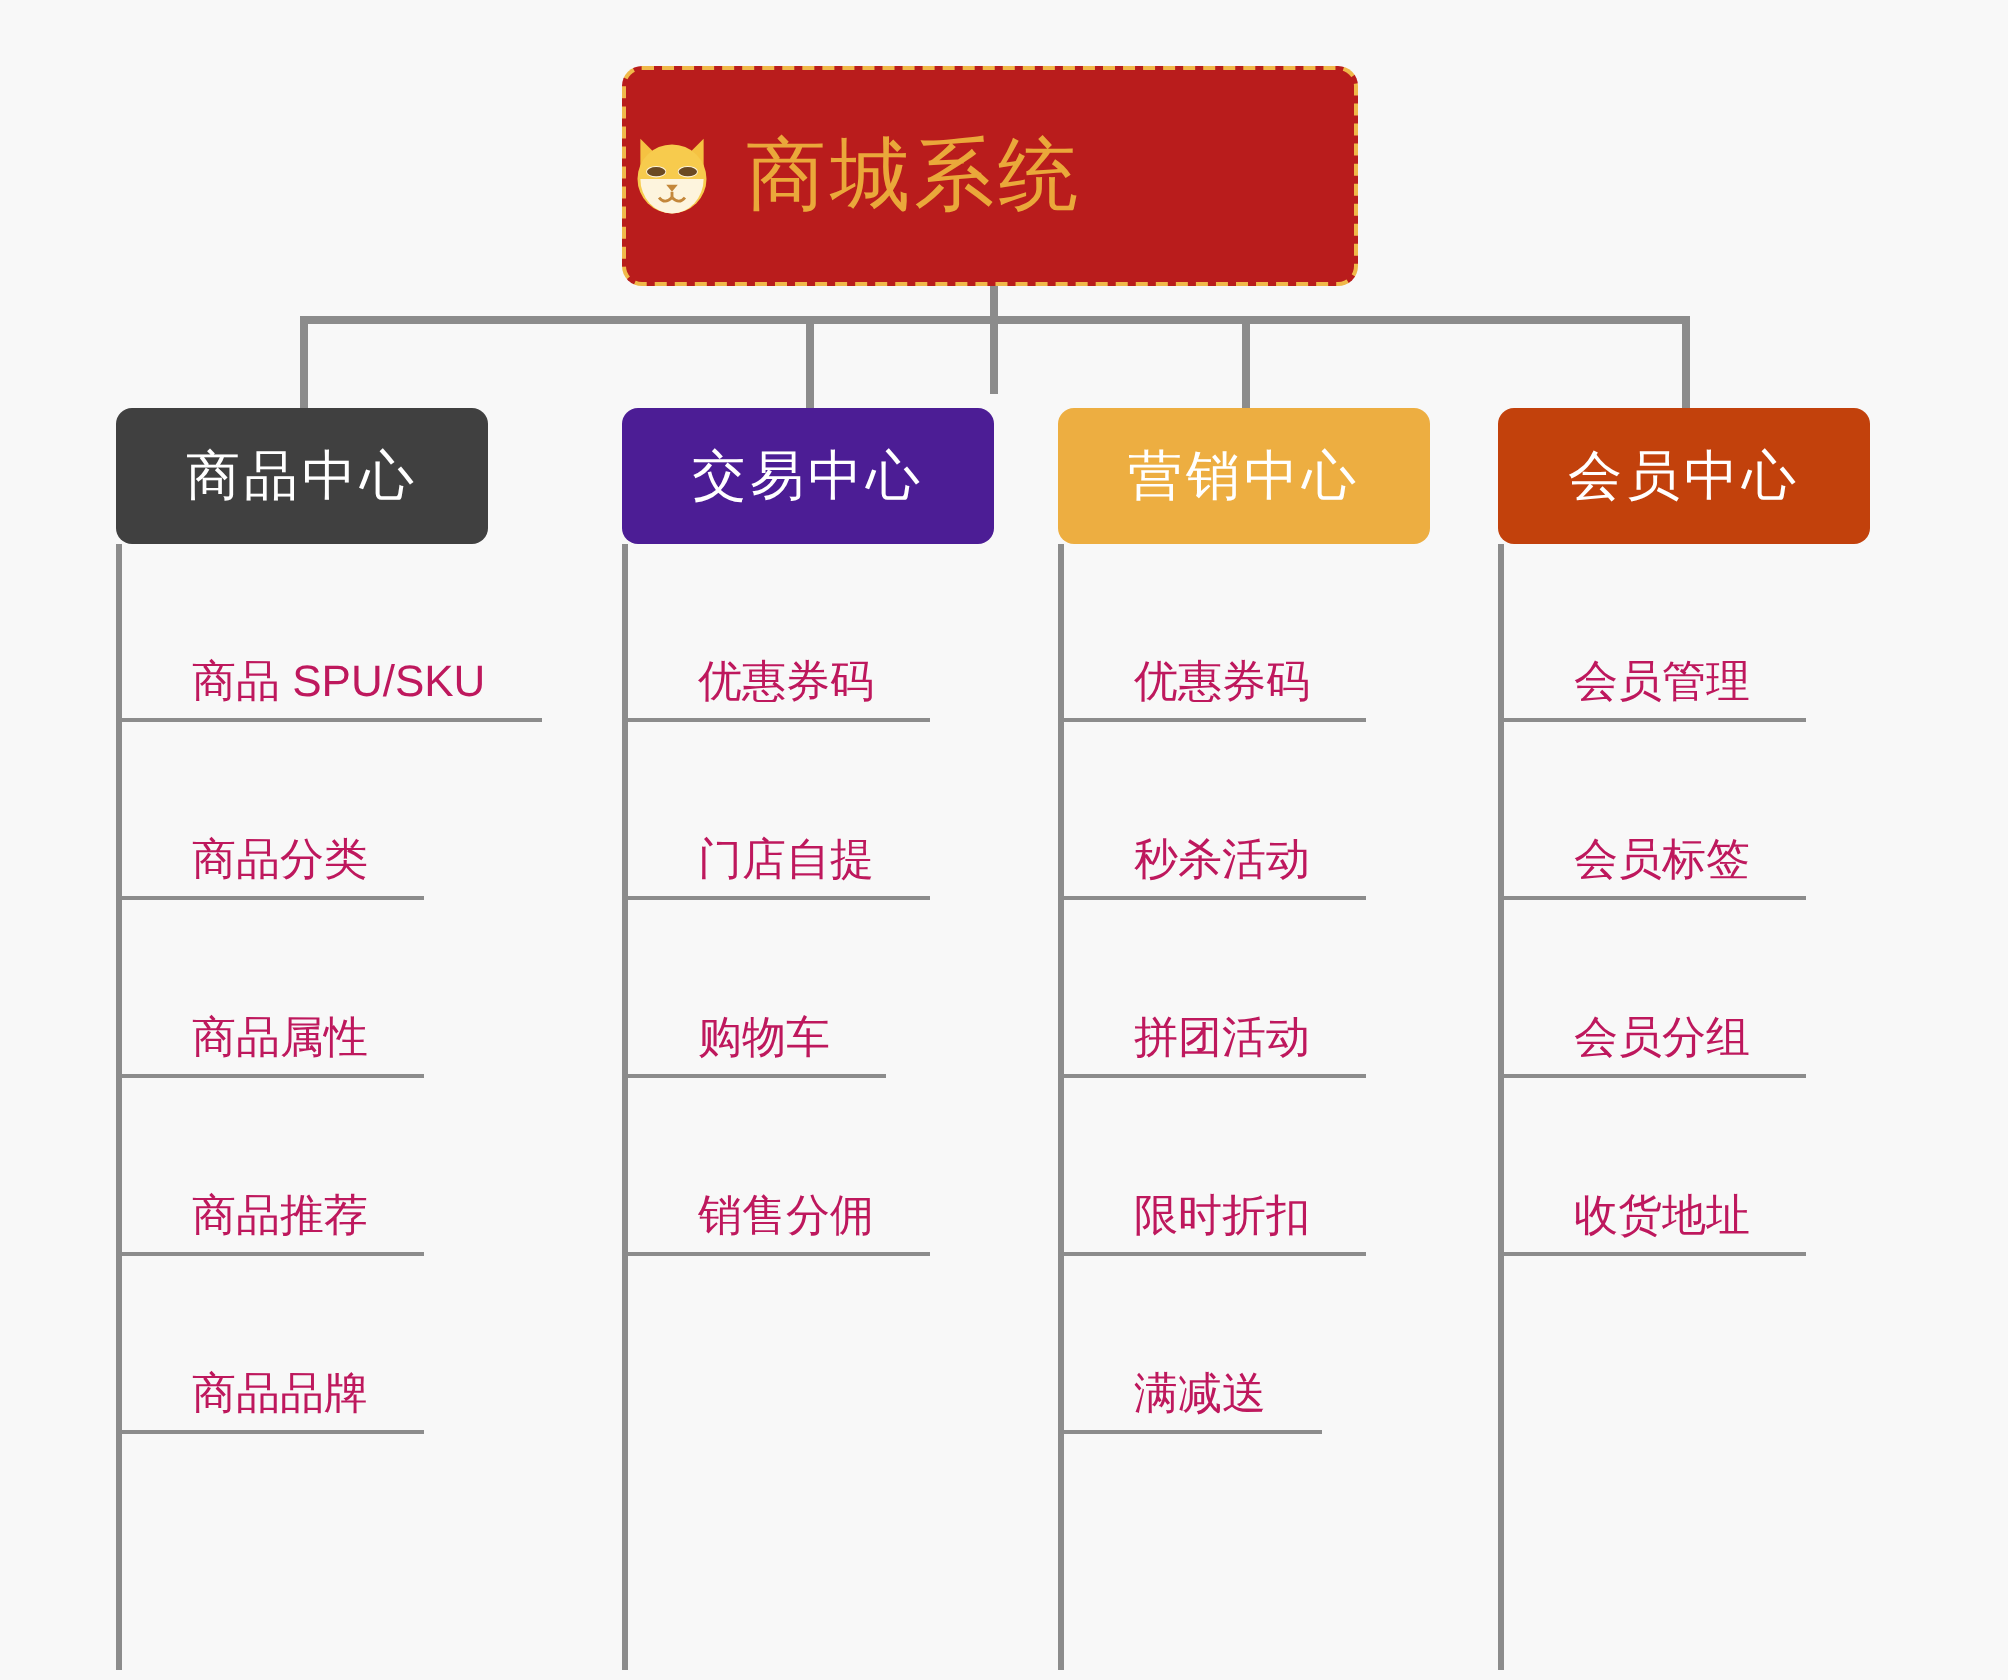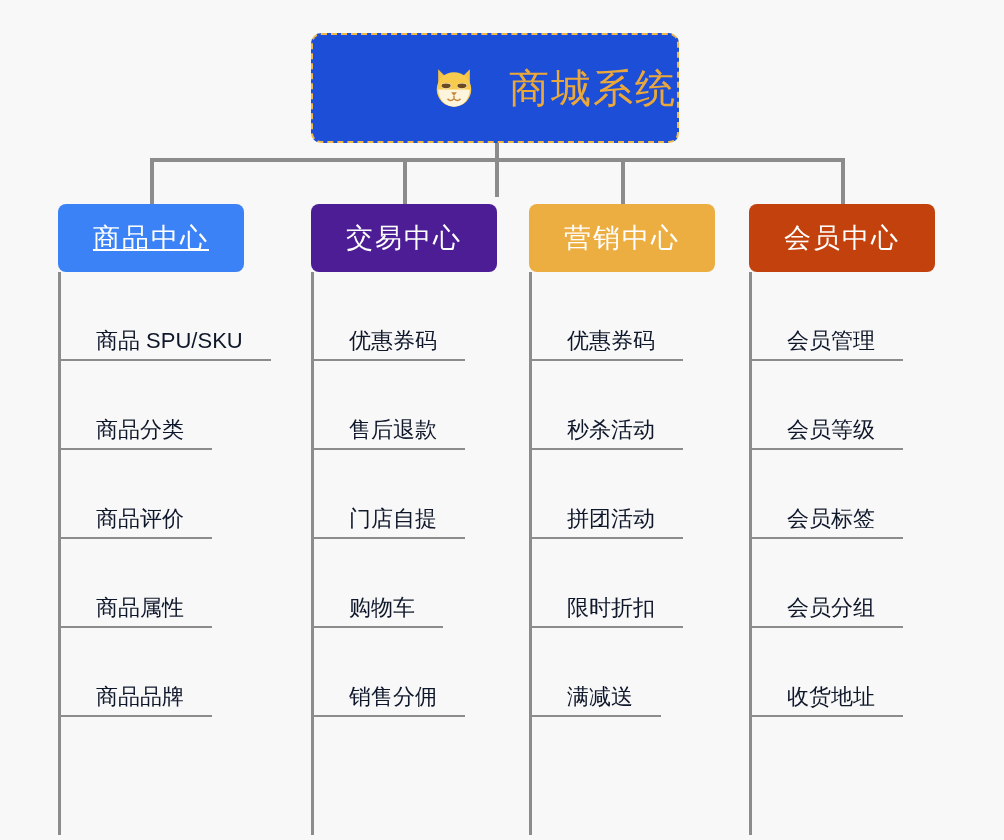--- a/index.html
+++ b/index.html
@@ -21,28 +21,28 @@
     height: 840px;
   }
 
   
   .root-node {
     position: absolute;
     left: 311px;
     top: 33px;
     width: 368px;
     height: 110px;
-    background: #1d4ed8;
+    background: #b91c1c;
     border: 2px dashed #f0b94a;
     border-radius: 10px;
     box-sizing: border-box;
     display: flex;
     align-items: center;
-    justify-content: flex-end;
-    gap: 32px;
+    justify-content: flex-start;
+    gap: 14px;
   }
   .root-title {
     font-size: 40px;
     color: #eaa83a;
     letter-spacing: 2px;
     line-height: 1;
     white-space: nowrap;
   }
   .dog-icon {
     width: 46px;
@@ -93,21 +93,21 @@
   .item {
     position: relative;
     height: 89px;
     display: flex;
     align-items: flex-end;
     padding-left: 38px;
     box-sizing: border-box;
   }
   .item-label {
     font-size: 22px;
-    color: #0f172a;
+    color: #be185d;
     line-height: 1.1;
     padding-bottom: 6px;
     white-space: nowrap;
     border-bottom: 2px solid #8c8c8c;
     padding-right: 28px;
     margin-left: -38px;
     padding-left: 38px;
   }
 </style>
 </head>
@@ -135,56 +135,53 @@
   </div>
 
   <div class="conn conn-v" style="left:495px; top:143px; width:4px; height:54px;"></div>
   <div class="conn conn-h" style="left:150px; top:158px; width:695px; height:4px;"></div>
   <div class="conn conn-v" style="left:150px; top:158px; width:4px; height:48px;"></div>
   <div class="conn conn-v" style="left:403px; top:158px; width:4px; height:48px;"></div>
   <div class="conn conn-v" style="left:621px; top:158px; width:4px; height:48px;"></div>
   <div class="conn conn-v" style="left:841px; top:158px; width:4px; height:48px;"></div>
 
   <div class="column" style="left:58px;">
-    <div class="cat-box" style="background:#3b82f6;text-decoration:underline;">
+    <div class="cat-box" style="background:#404040;">
       <span>商品中心</span>
     </div>
     <div class="spine" style="height:563px;"></div>
     <div class="items">
       <div class="item">
           <span class="item-label">商品 SPU/SKU</span>
         </div>
       <div class="item">
           <span class="item-label">商品分类</span>
         </div>
       <div class="item">
-          <span class="item-label">商品评价</span>
-        </div>
-      <div class="item">
           <span class="item-label">商品属性</span>
+        </div>
+      <div class="item">
+          <span class="item-label">商品推荐</span>
         </div>
       <div class="item">
           <span class="item-label">商品品牌</span>
         </div>
     </div>
   </div>
 
   <div class="column" style="left:311px;">
     <div class="cat-box" style="background:#4c1d95;">
       <span>交易中心</span>
     </div>
     <div class="spine" style="height:563px;"></div>
     <div class="items">
       <div class="item">
           <span class="item-label">优惠券码</span>
         </div>
       <div class="item">
-          <span class="item-label">售后退款</span>
-        </div>
-      <div class="item">
           <span class="item-label">门店自提</span>
         </div>
       <div class="item">
           <span class="item-label">购物车</span>
         </div>
       <div class="item">
           <span class="item-label">销售分佣</span>
         </div>
     </div>
   </div>
@@ -216,23 +213,20 @@
   <div class="column" style="left:749px;">
     <div class="cat-box" style="background:#c2410c;">
       <span>会员中心</span>
     </div>
     <div class="spine" style="height:563px;"></div>
     <div class="items">
       <div class="item">
           <span class="item-label">会员管理</span>
         </div>
       <div class="item">
-          <span class="item-label">会员等级</span>
-        </div>
-      <div class="item">
           <span class="item-label">会员标签</span>
         </div>
       <div class="item">
           <span class="item-label">会员分组</span>
         </div>
       <div class="item">
           <span class="item-label">收货地址</span>
         </div>
     </div>
   </div>

